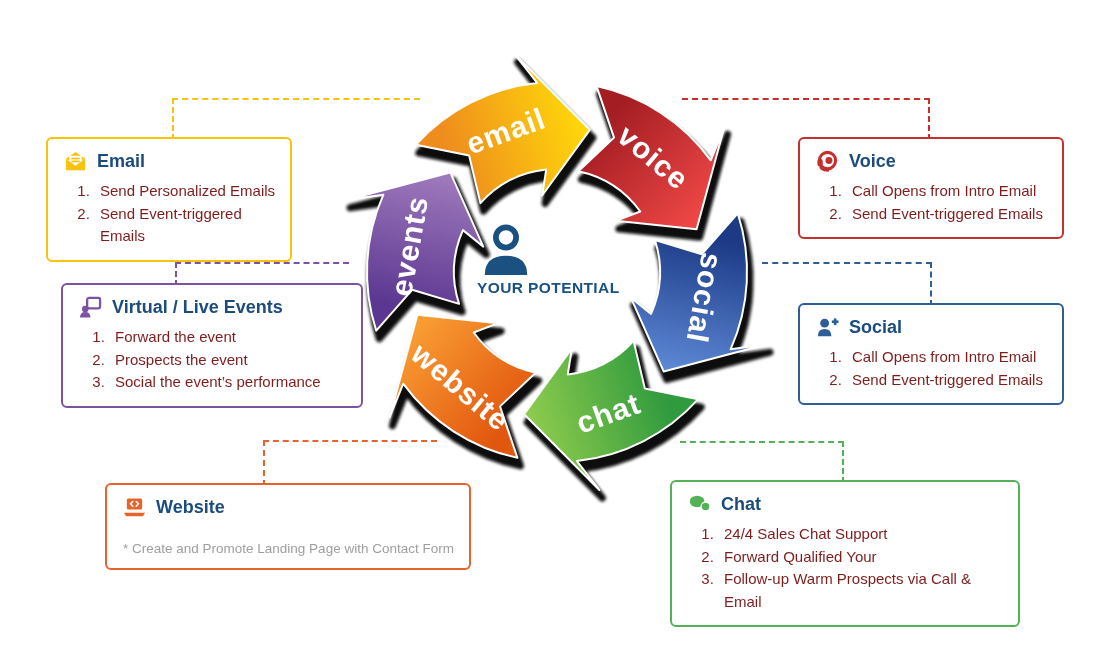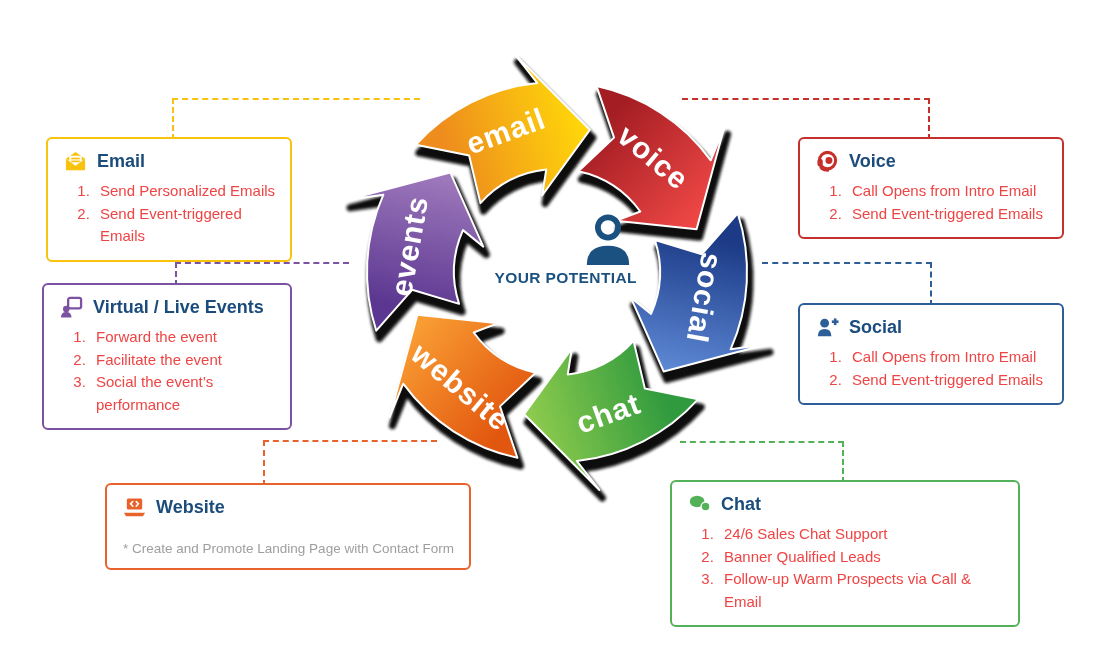--- a/index.html
+++ b/index.html
@@ -9,27 +9,27 @@
   .conn{position:absolute;pointer-events:none;}
   .conn-lt{border-left:2px dashed var(--c);border-top:2px dashed var(--c);}
   .conn-tr{border-right:2px dashed var(--c);border-top:2px dashed var(--c);}
   
   .callout{position:absolute;background:#fff;border:2px solid var(--c);border-radius:6px;
            padding:11px 14px 12px 16px;box-sizing:border-box;}
   .callout-header{display:flex;align-items:center;gap:10px;margin-bottom:7px;}
   .callout-header svg{display:block;}
   .callout-title{font-size:18px;font-weight:bold;color:#1b4c7c;}
   .callout-list{margin:0;padding-left:30px;}
-  .callout-list li{font-size:15px;color:#ef4444;line-height:1.5;padding-left:6px;}
+  .callout-list li{font-size:15px;color:#7f1d1d;line-height:1.5;padding-left:6px;}
   .callout-note{font-size:13.5px;color:#9e9e9e;margin-top:22px;}
   
   #wheel-svg{position:absolute;left:307px;top:22px;width:500px;height:500px;}
   .wheel-label{font-family:"Liberation Sans",sans-serif;font-size:30px;font-weight:bold;
                fill:#ffffff;letter-spacing:1px;}
-  .wheel-center{position:absolute;left:477px;top:213px;width:160px;text-align:right;}
+  .wheel-center{position:absolute;left:477px;top:223px;width:160px;text-align:left;}
   .wheel-center .cust-line{font-size:15.5px;font-weight:bold;color:#1a5180;
                            letter-spacing:.4px;line-height:1.18;}
 </style>
 </head>
 <body>
 
 <div class="canvas">
 
   <div class="conn conn-lt" style="left: 172px; top: 98px; width: 246px; height: 40px; --c: #f9c20d;"></div>
   <div class="conn conn-tr" style="left: 682px; top: 98px; width: 246px; height: 40px; --c: #c5302b;"></div>
@@ -126,32 +126,32 @@
         <path d="M4.5 16c0 4 3.5 5.5 8 5.5" fill="none" stroke="var(--c)" stroke-width="2.6" stroke-linecap="round"></path>
       </svg>
       <span class="callout-title">Voice</span>
     </div>
     <ol class="callout-list">
       <li>Call Opens from Intro Email</li>
       <li>Send Event-triggered Emails</li>
     </ol>
   </div>
 
-  <div class="callout" style="left: 42px; top: 283px; width: 250px; --c: #7c52a2;">
+  <div class="callout" style="left: 61px; top: 283px; width: 302px; --c: #7c52a2;">
     <div class="callout-header">
       <svg width="23" height="23" viewBox="0 0 24 24">
         <rect x="8.5" y="2" width="13.5" height="11" rx="2" fill="none" stroke="var(--c)" stroke-width="2.4"></rect>
         <circle cx="6.5" cy="13.5" r="3.4" fill="var(--c)"></circle>
         <path d="M1 22.5q0-5.8 5.5-5.8t5.5 5.8z" fill="var(--c)"></path>
       </svg>
       <span class="callout-title">Virtual / Live Events</span>
     </div>
     <ol class="callout-list">
       <li>Forward the event</li>
-      <li>Facilitate the event</li>
+      <li>Prospects the event</li>
       <li>Social the event’s performance</li>
     </ol>
   </div>
 
   <div class="callout" style="left: 798px; top: 303px; width: 266px; --c: #2d5e98;">
     <div class="callout-header">
       <svg width="23" height="23" viewBox="0 0 24 24">
         <circle cx="9" cy="7.5" r="4.6" fill="var(--c)"></circle>
         <path d="M2 21q0-7.5 7-7.5t7 7.5z" fill="var(--c)"></path>
         <rect x="16.5" y="4.6" width="7" height="2.7" fill="var(--c)"></rect>
@@ -181,19 +181,19 @@
   <div class="callout" style="left: 670px; top: 480px; width: 350px; --c: #53b257;">
     <div class="callout-header">
       <svg width="23" height="23" viewBox="0 0 24 24">
         <ellipse cx="9.5" cy="8.8" rx="7.6" ry="6" fill="var(--c)"></ellipse>
         <path d="M12.5 13l4.5 4.5-1.2-5.5z" fill="var(--c)"></path>
         <circle cx="18.3" cy="14.2" r="4.6" fill="var(--c)" stroke="#fff" stroke-width="1.4"></circle>
       </svg>
       <span class="callout-title">Chat</span>
     </div>
     <ol class="callout-list">
-      <li>24/6 Sales Chat Support</li>
-      <li>Banner Qualified Leads</li>
+      <li>24/4 Sales Chat Support</li>
+      <li>Forward Qualified Your</li>
       <li>Follow-up Warm Prospects via Call &amp; Email</li>
     </ol>
   </div>
 
 </div>
 
 </body></html>

